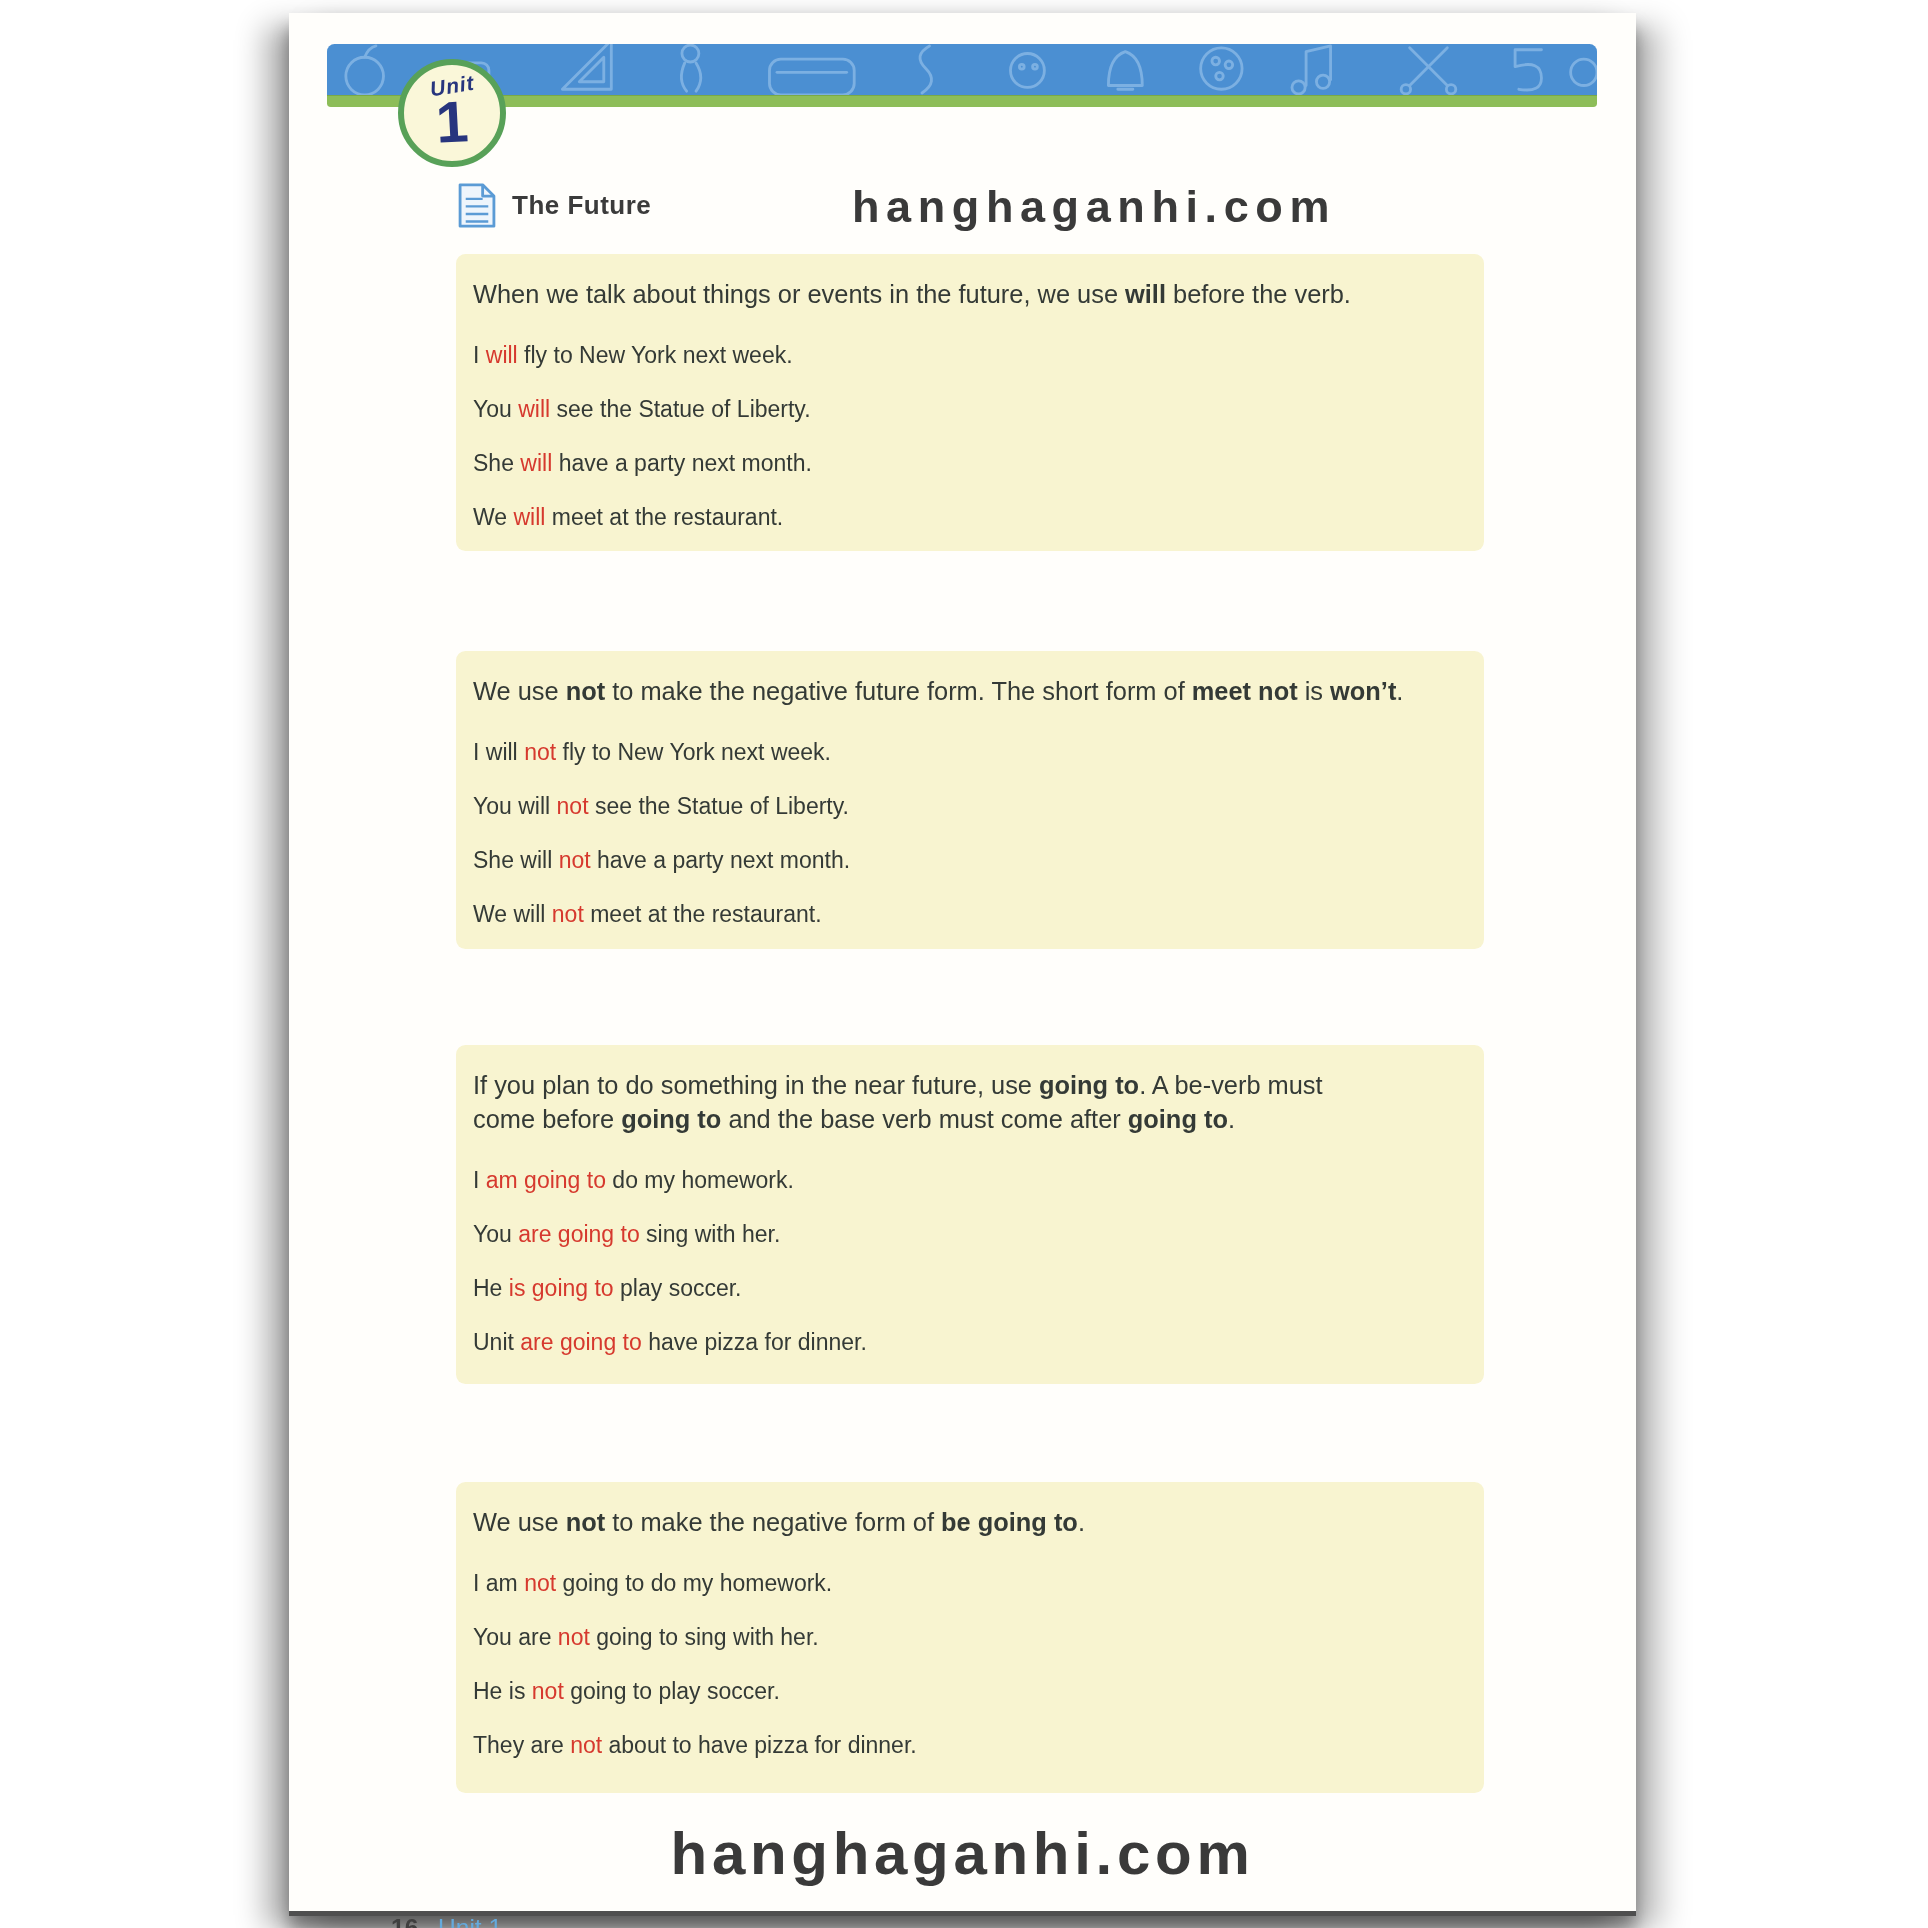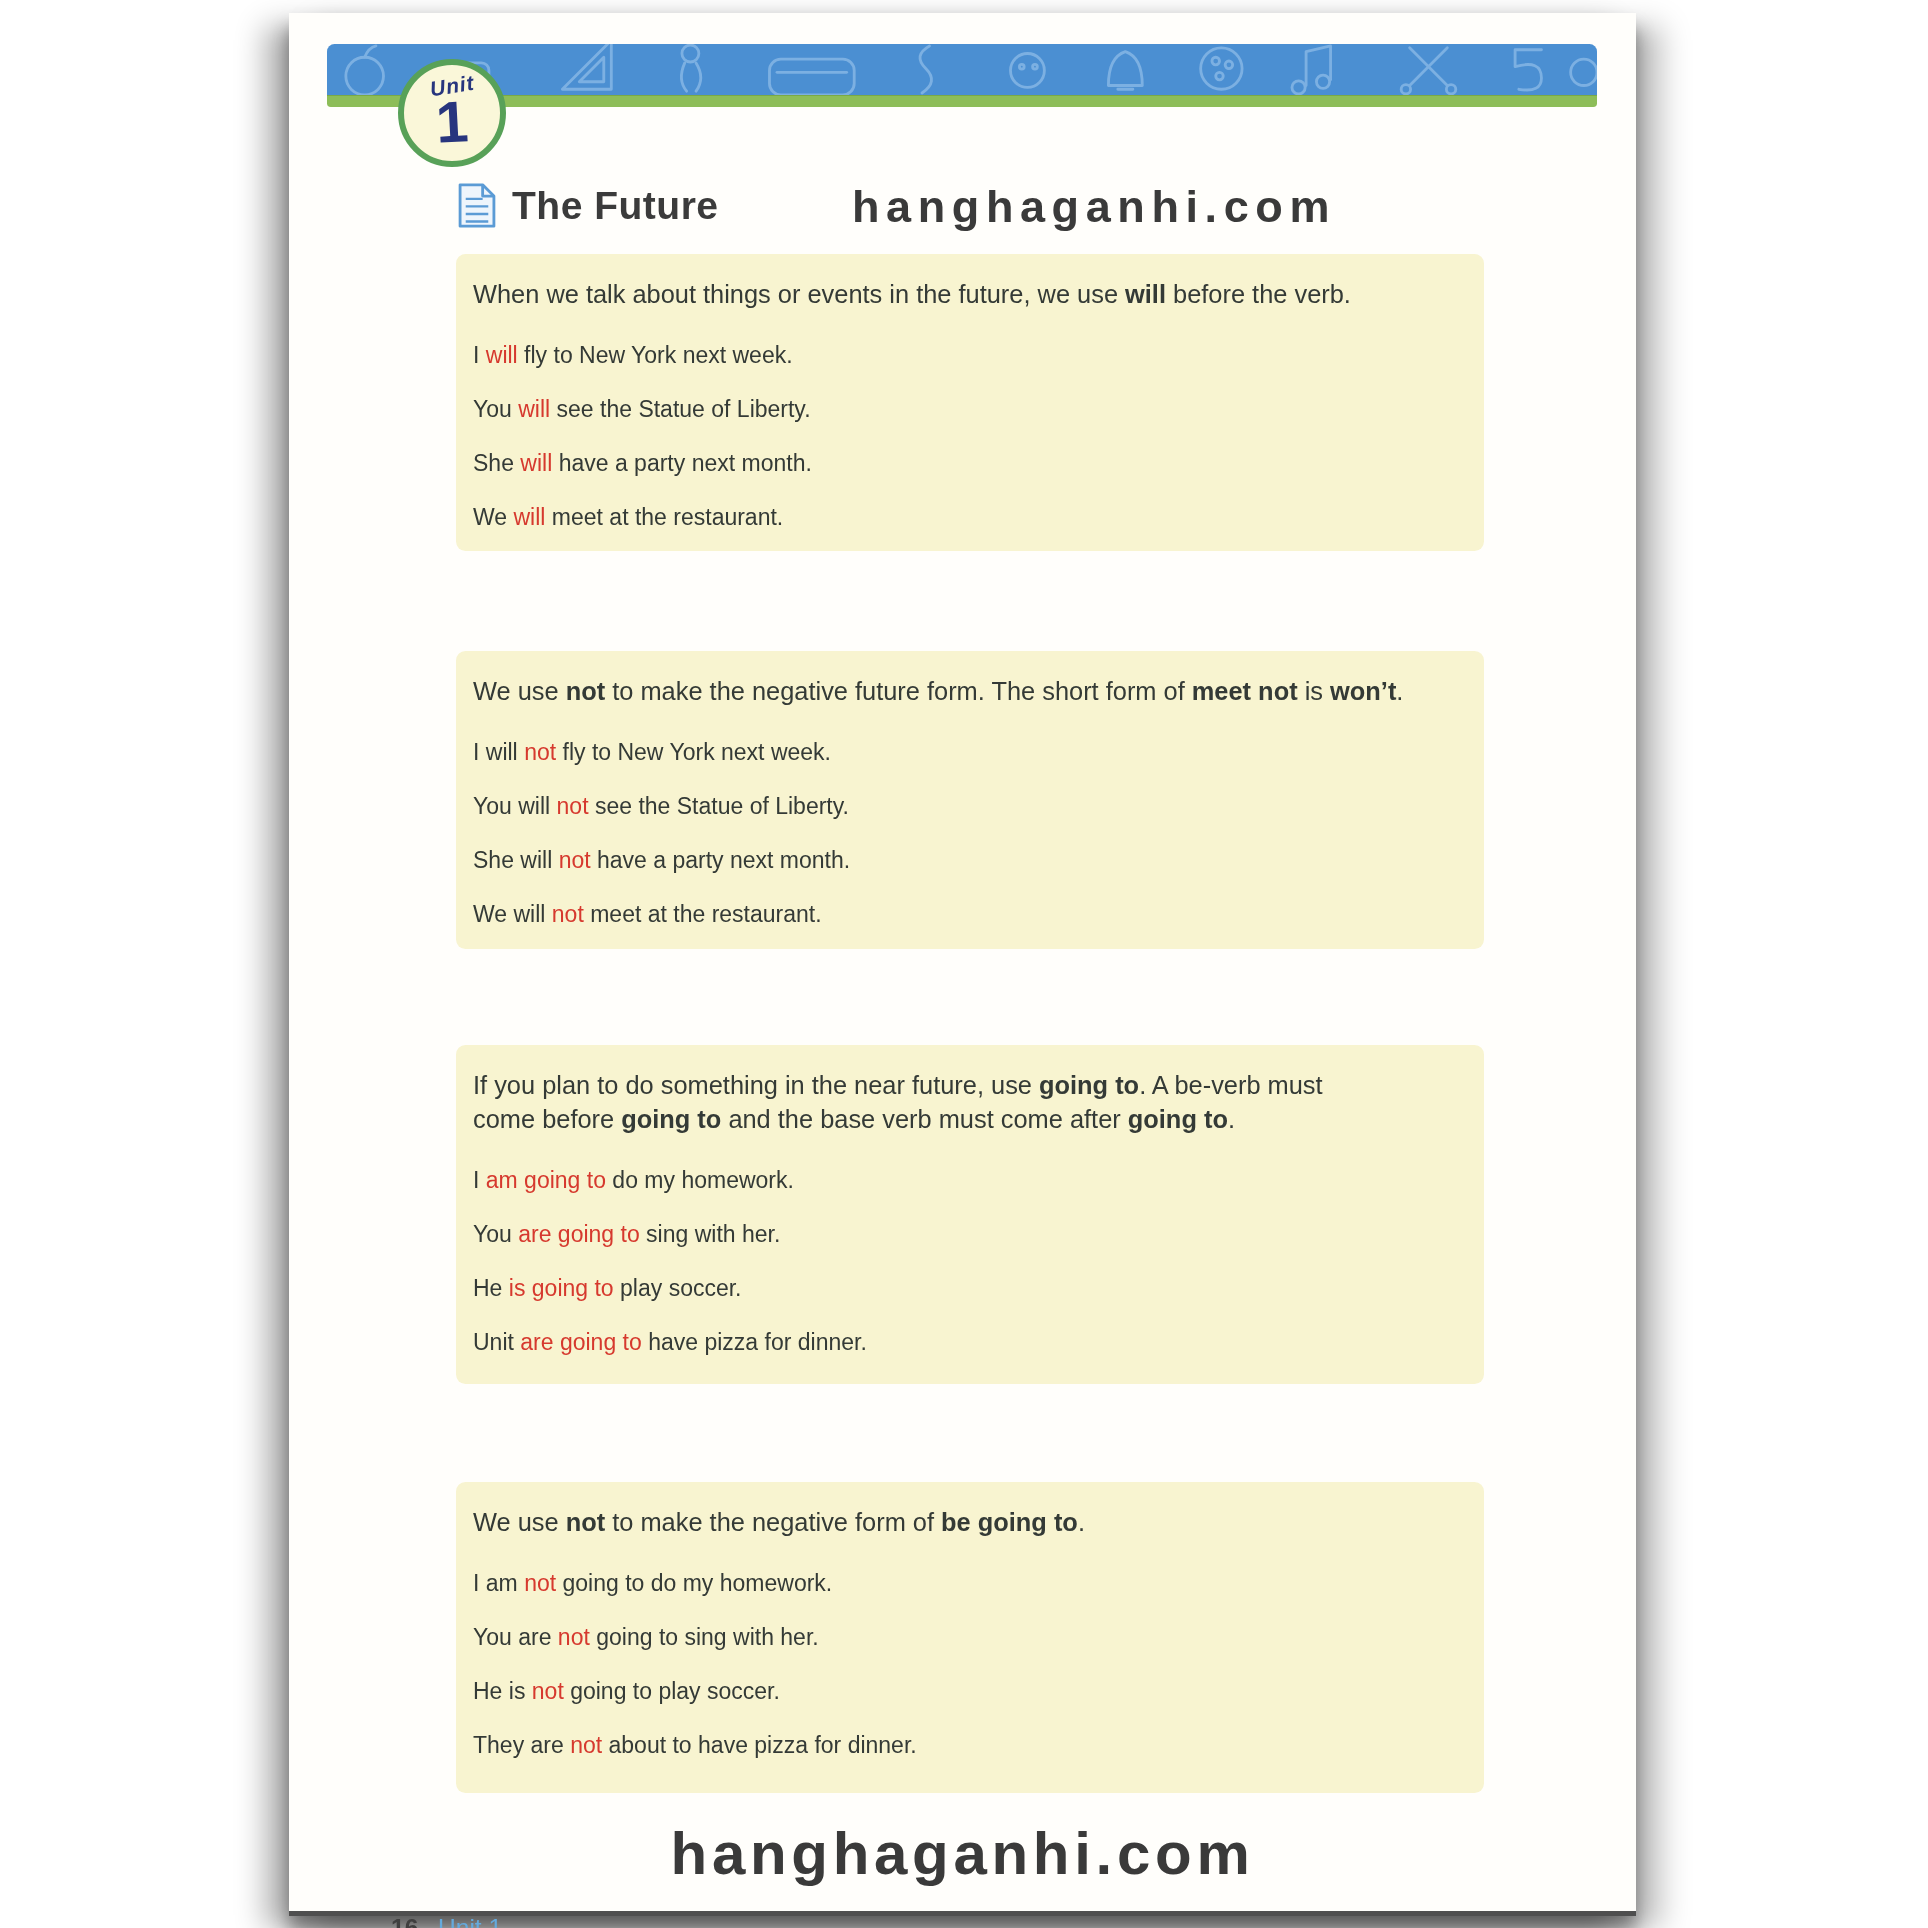--- a/index.html
+++ b/index.html
@@ -16,21 +16,21 @@
   .bar-blue svg{position:absolute;left:0;top:0;}
   
   .unit-badge{position:absolute;left:109px;top:46px;width:108px;height:108px;border-radius:50%;
               background:#faf7d9;border:6.6px solid #58a158;box-sizing:border-box;
               display:flex;flex-direction:column;align-items:center;justify-content:flex-start;z-index:5;}
   .unit-word{font-size:21px;font-weight:bold;font-style:italic;color:#27357e;margin-top:9.4px;transform:rotate(-9deg);letter-spacing:0.9px;}
   .unit-num{font-size:58px;font-weight:bold;color:#27357e;line-height:.85;transform:rotate(-3deg);margin-top:-1.9px;}
   
   .title-row{position:absolute;left:168px;top:169px;display:flex;align-items:center;}
   .doc-icon{width:40px;height:47px;margin-right:15px;}
-  .page-title{font-size:39px;font-weight:bold;color:#3b3b3b;letter-spacing:0.5px;}
+  .page-title{font-size:26px;font-weight:bold;color:#3b3b3b;letter-spacing:0.5px;}
   
   .wm{color:#3a3a3a;font-weight:bold;white-space:nowrap;}
   .wm-top{position:absolute;left:563px;top:168px;font-size:45px;letter-spacing:6.6px;}
   .wm-bottom{position:absolute;left:0;width:100%;top:1806px;font-size:60px;letter-spacing:4.7px;text-align:center;}
   
   .grammar-box{position:absolute;left:167px;width:1028px;background:#f8f4d0;border-radius:9.4px;
                box-sizing:border-box;padding:22.6px 28px 17px 17px;}
   .box-intro{font-size:25.4px;color:#343a36;line-height:34px;margin-bottom:30px;}
   .box-intro .b{font-weight:bold;}
   .box-sentence{font-size:23px;color:#343a36;line-height:28px;margin-bottom:26px;}

